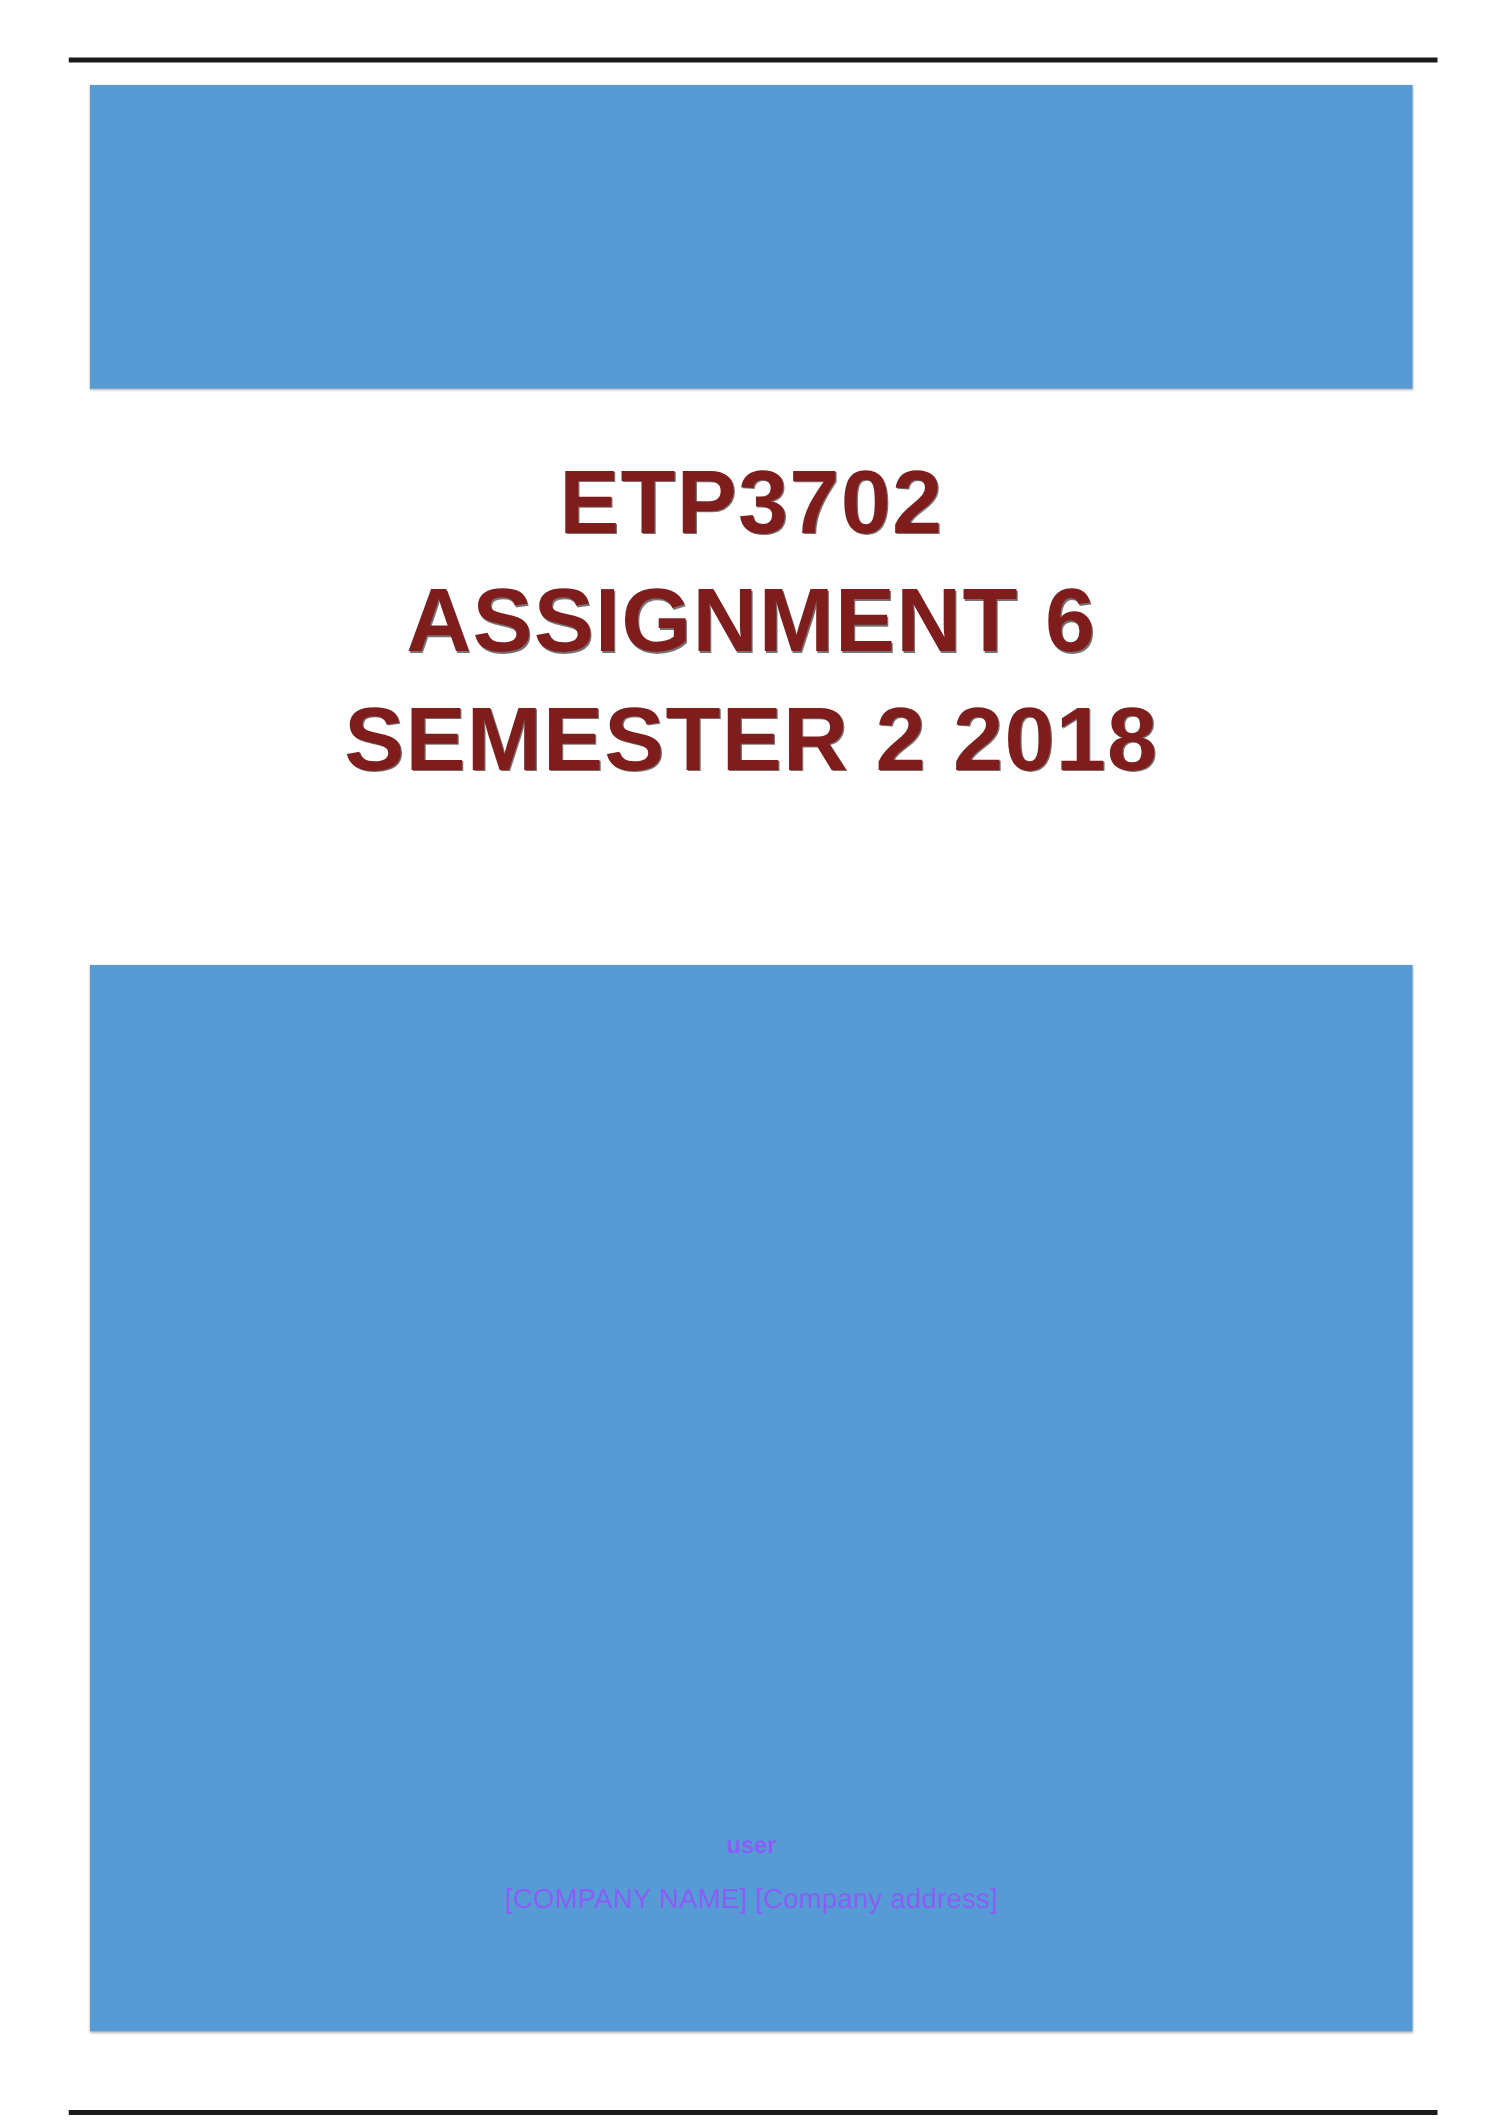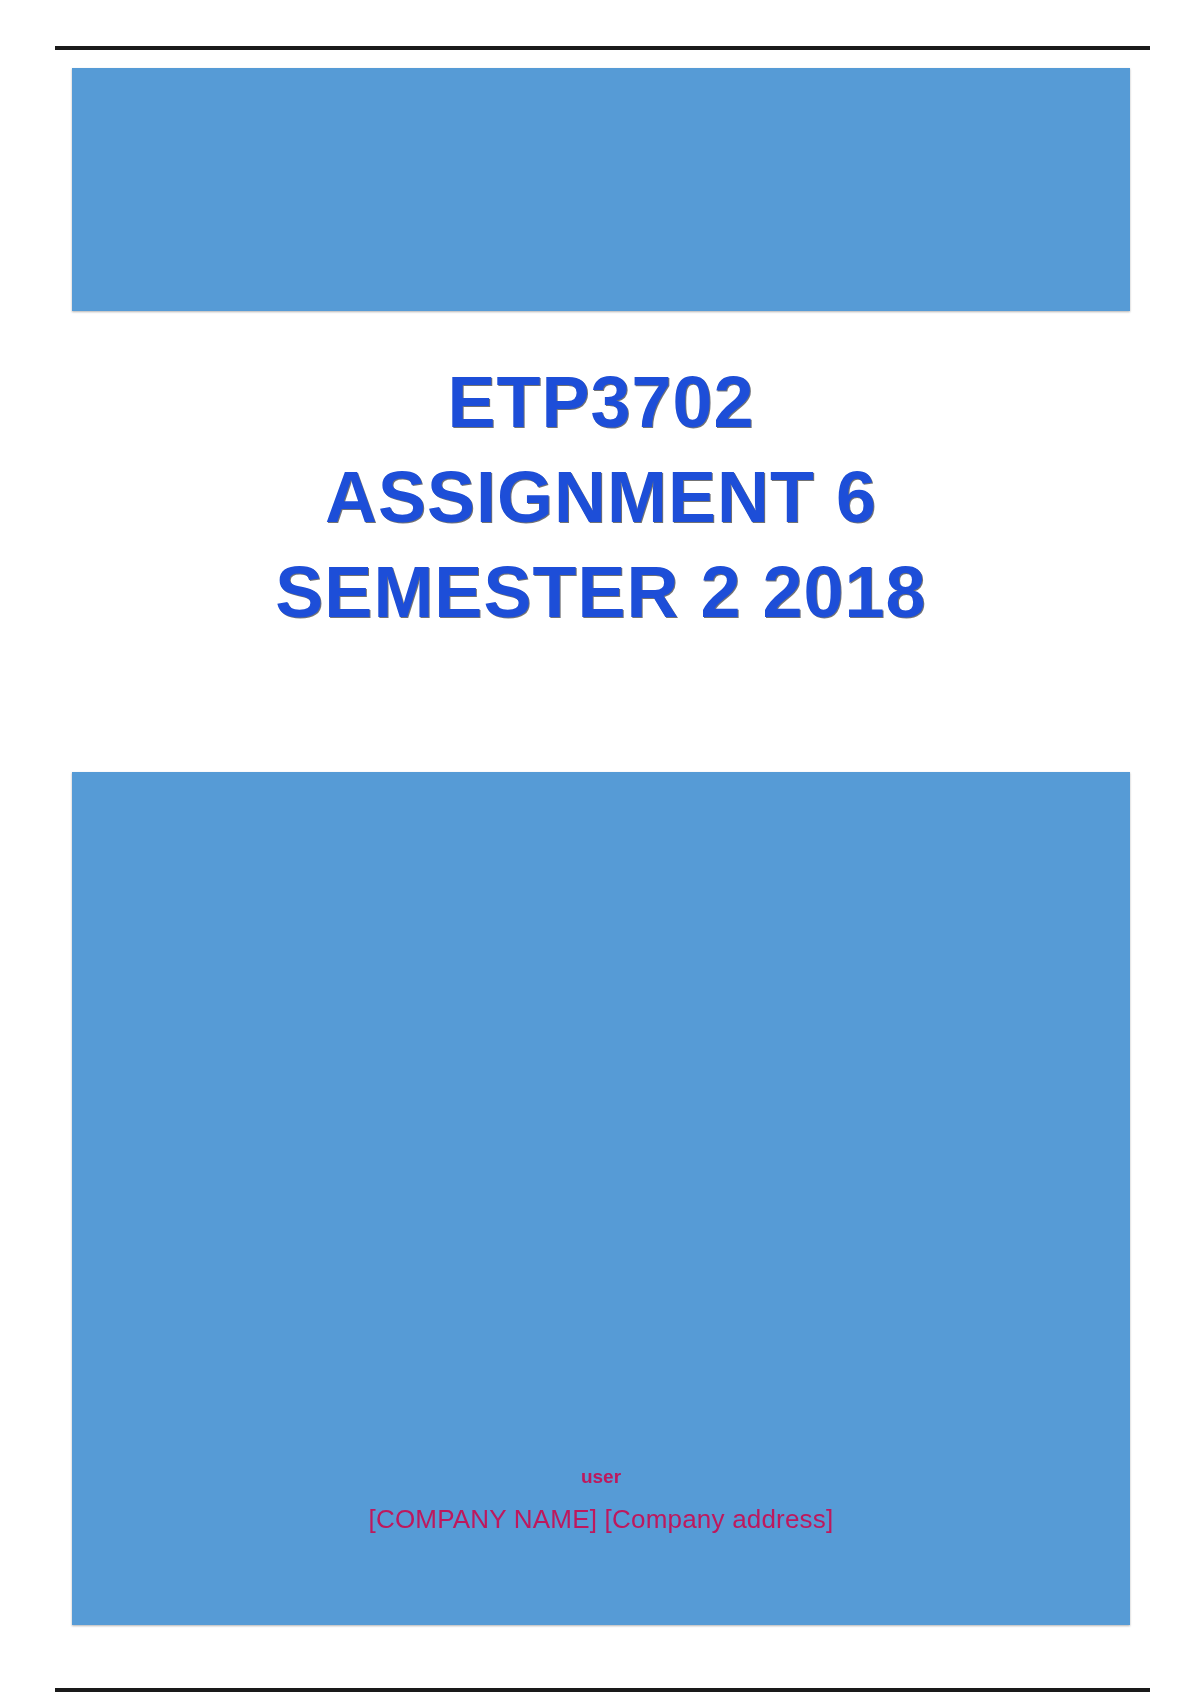--- a/index.html
+++ b/index.html
@@ -55,43 +55,43 @@
     top: 355px;
     width: 1058px;
     text-align: center;
   }
   .title-line {
     font-family: "Liberation Sans", sans-serif;
     font-weight: 700;
     font-size: 72px;
     line-height: 95px;
     letter-spacing: 1px;
-    color: #1d4ed8;
+    color: #7f1d1d;
     margin: 0;
     white-space: nowrap;
     text-shadow: 1px 1px 0 rgba(0,0,0,0.55);
   }
 
   
   .band-footer {
     position: absolute;
     left: 72px;
     width: 1058px;
     text-align: center;
-    color: #be185d;
+    color: #8b5cf6;
   }
   .footer-author {
     top: 1465px;
     font-size: 19px;
     font-weight: 700;
     line-height: 24px;
   }
   .footer-company {
     top: 1505px;
-    font-size: 26px;
+    font-size: 22px;
     font-weight: 400;
     line-height: 28px;
     letter-spacing: 0.2px;
   }
 </style>
 </head>
 <body>
 
 <div id="page">
 

